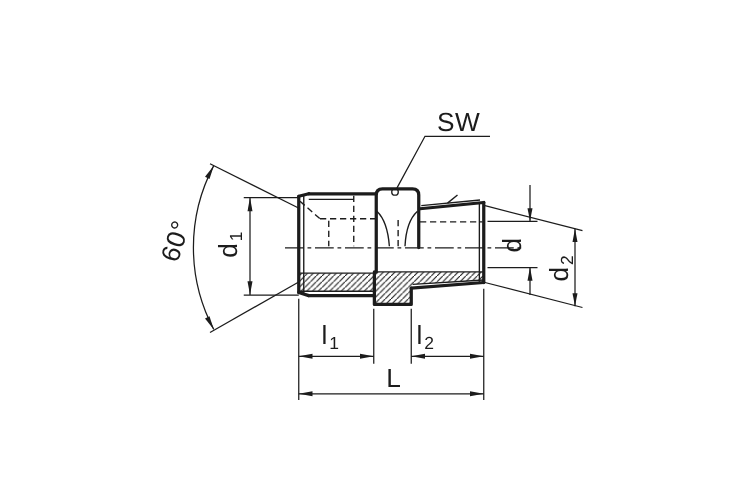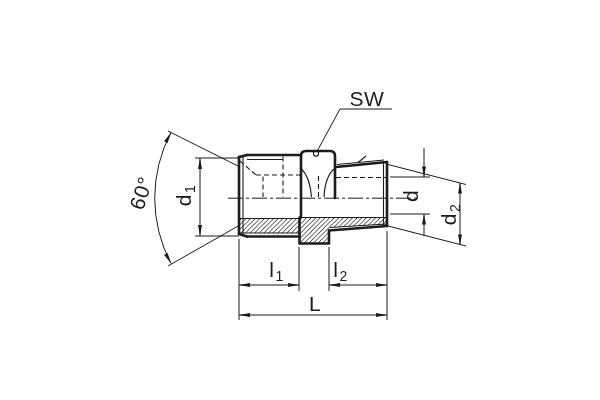--- a/index.html
+++ b/index.html
@@ -135,19 +135,19 @@
 <div class="lbl" style="left:367px;top:98px"><span>SW</span></div>
 
 <div class="lbl rot72" style="left:141px;top:193px"><span>60°</span></div>
 
 <div class="lbl rot90" style="left:183px;top:196px"><span>d</span><span class="sub">1</span></div>
 
 <div class="lbl rot90" style="left:410px;top:196px"><span>d</span></div>
 
 <div class="lbl rot90" style="left:448px;top:215px"><span>d</span><span class="sub">2</span></div>
 
-<div class="lbl" style="left:276px;top:269px"><span>l</span><span class="sub">1</span></div>
+<div class="lbl" style="left:264px;top:269px"><span>l</span><span class="sub">1</span></div>
 
 <div class="lbl" style="left:340px;top:269px"><span>l</span><span class="sub">2</span></div>
 
 <div class="lbl" style="left:315px;top:303px"><span>L</span></div>
 
 </div>
 
 </body></html>

